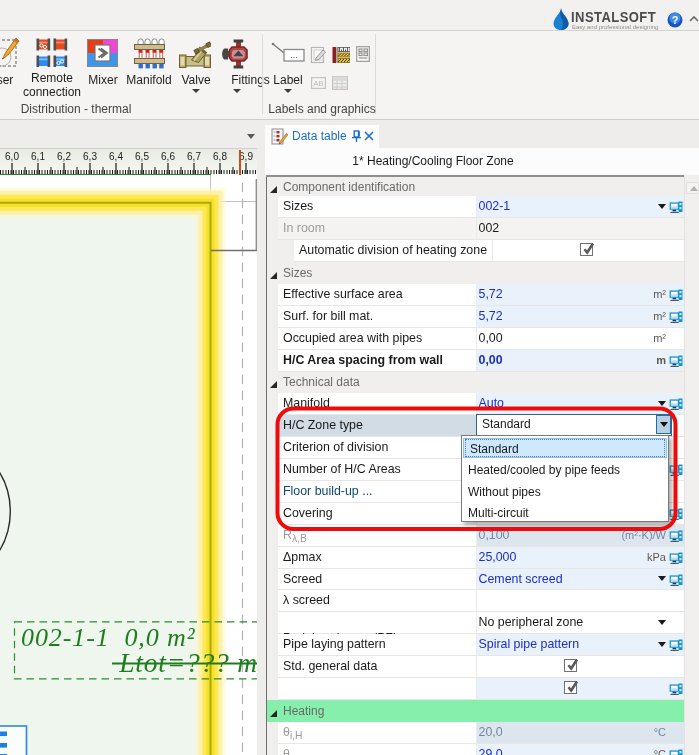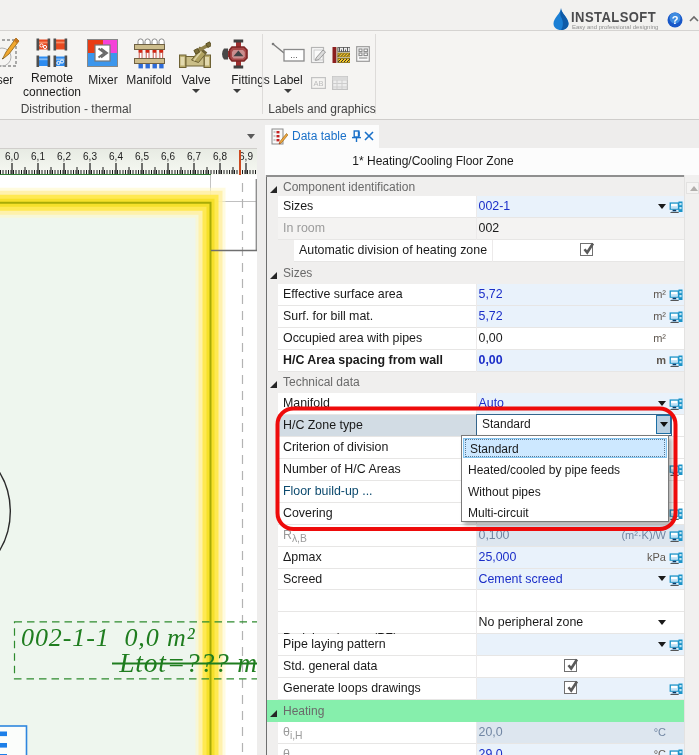--- a/index.html
+++ b/index.html
@@ -683,37 +683,41 @@
 <rect x="1.9" y="2.7" width="6.8" height="4.8" fill="#fdfeff"></rect>
 <rect x="1.9" y="5.2" width="6.8" height="2.3" fill="#bee0f5"></rect>
 <rect x="3.6" y="8.8" width="3.6" height="1.6" fill="#0d3a66"></rect>
 <path d="M2.3 10.4 L8.6 10.4 L10 12 L1 12 Z" fill="#7fb6d9"></path>
 <rect x="1.6" y="11" width="8" height="1" fill="#555"></rect>
 </svg></span>
       </div>
 <span class="abs" style="left:198px;top:0;width:1px;height:21px;background:#eceaea;"></span>
 </div>
 <div class="abs" style="left:278px;top:590px;width:406px;height:22px;background:#ffffff;border-bottom:1px solid #e7e6e5;">
+<div class="abs" style="left:0;top:0;width:198px;height:21px;">
+        <span class="abs" style="left:5px;top:0;line-height:21px;color:#1a1a1a;font-size:12.4px;white-space:nowrap;">λ screed</span>
+      </div>
 <span class="abs" style="left:198px;top:0;width:1px;height:22px;background:#eceaea;"></span>
 </div>
 <div class="abs" style="left:278px;top:612px;width:406px;height:22px;background:#ffffff;border-bottom:1px solid #e7e6e5;">
 <div class="abs" style="left:0;top:16px;width:198px;height:21px;">
         <span class="abs" style="left:5px;top:0;line-height:21px;color:#1a1a1a;font-size:12.4px;white-space:nowrap;">Peripheral zone (PZ)</span>
       </div>
       <div class="abs" style="left:198px;top:0;width:208px;height:21px;background:transparent;">
         <span class="abs" style="left:2.5px;top:0;line-height:21px;color:#1a1a1a;font-size:12.4px;white-space:nowrap;">No peripheral zone</span>
         <span class="abs" style="right:18px;top:8px;width:0;height:0;border-left:4px solid transparent;border-right:4px solid transparent;border-top:5px solid #1a1a1a;"></span>
       </div>
 <span class="abs" style="left:198px;top:0;width:1px;height:22px;background:#eceaea;"></span>
 </div>
 <div class="abs" style="left:278px;top:634px;width:406px;height:22px;background:#ffffff;border-bottom:1px solid #e7e6e5;">
 <div class="abs" style="left:0;top:0;width:198px;height:21px;">
         <span class="abs" style="left:5px;top:0;line-height:21px;color:#1a1a1a;font-size:12.4px;white-space:nowrap;">Pipe laying pattern</span>
       </div>
       <div class="abs" style="left:198px;top:0;width:208px;height:21px;background:#e9f2fb;">
+        <span class="abs" style="left:2.5px;top:0;line-height:21px;color:#1b2ec8;font-size:12.4px;white-space:nowrap;">Spiral pipe pattern</span>
         <span class="abs" style="right:18px;top:8px;width:0;height:0;border-left:4px solid transparent;border-right:4px solid transparent;border-top:5px solid #1a1a1a;"></span>
         <span class="abs" style="right:1px;top:4px;width:14px;height:13px;"><svg width="14" height="13" viewBox="0 0 14 13">
 <rect x="9.5" y="0.5" width="4" height="10.5" fill="#1b93c8"></rect>
 <rect x="10.4" y="2" width="2.2" height="2.2" fill="#bfe4f2"></rect>
 <rect x="10.4" y="6" width="2.2" height="2.2" fill="#bfe4f2"></rect>
 <rect x="0.6" y="1.4" width="9.4" height="7.4" fill="#1b93c8"></rect>
 <rect x="1.9" y="2.7" width="6.8" height="4.8" fill="#fdfeff"></rect>
 <rect x="1.9" y="5.2" width="6.8" height="2.3" fill="#bee0f5"></rect>
 <rect x="3.6" y="8.8" width="3.6" height="1.6" fill="#0d3a66"></rect>
 <path d="M2.3 10.4 L8.6 10.4 L10 12 L1 12 Z" fill="#7fb6d9"></path>
@@ -728,23 +732,20 @@
       </div>
       <div class="abs" style="left:198px;top:0;width:208px;height:21px;background:transparent;">
         <span class="abs" style="left:88px;top:3px;width:13px;height:13px;border:1.6px solid #707070;background:#fff;"></span>
 <svg class="abs" style="left:90px;top:1px;" width="14" height="15" viewBox="0 0 14 15">
           <path d="M2.5 8.2 L5.2 11.5 L11 2.5" stroke="#5a5a5a" stroke-width="2.6" fill="none"></path>
         </svg>
       </div>
 <span class="abs" style="left:198px;top:0;width:1px;height:22px;background:#eceaea;"></span>
 </div>
 <div class="abs" style="left:278px;top:678px;width:406px;height:22px;background:#ffffff;border-bottom:1px solid #e7e6e5;">
-<div class="abs" style="left:0;top:0;width:198px;height:21px;">
-        <span class="abs" style="left:5px;top:0;line-height:21px;color:#1a1a1a;font-size:12.4px;white-space:nowrap;">Generate loops drawings</span>
-      </div>
       <div class="abs" style="left:198px;top:0;width:208px;height:21px;background:#e9f2fb;">
         <span class="abs" style="left:88px;top:3px;width:13px;height:13px;border:1.6px solid #707070;background:#fff;"></span>
 <svg class="abs" style="left:90px;top:1px;" width="14" height="15" viewBox="0 0 14 15">
           <path d="M2.5 8.2 L5.2 11.5 L11 2.5" stroke="#5a5a5a" stroke-width="2.6" fill="none"></path>
         </svg>
         <span class="abs" style="right:1px;top:4px;width:14px;height:13px;"><svg width="14" height="13" viewBox="0 0 14 13">
 <rect x="9.5" y="0.5" width="4" height="10.5" fill="#1b93c8"></rect>
 <rect x="10.4" y="2" width="2.2" height="2.2" fill="#bfe4f2"></rect>
 <rect x="10.4" y="6" width="2.2" height="2.2" fill="#bfe4f2"></rect>
 <rect x="0.6" y="1.4" width="9.4" height="7.4" fill="#1b93c8"></rect>

